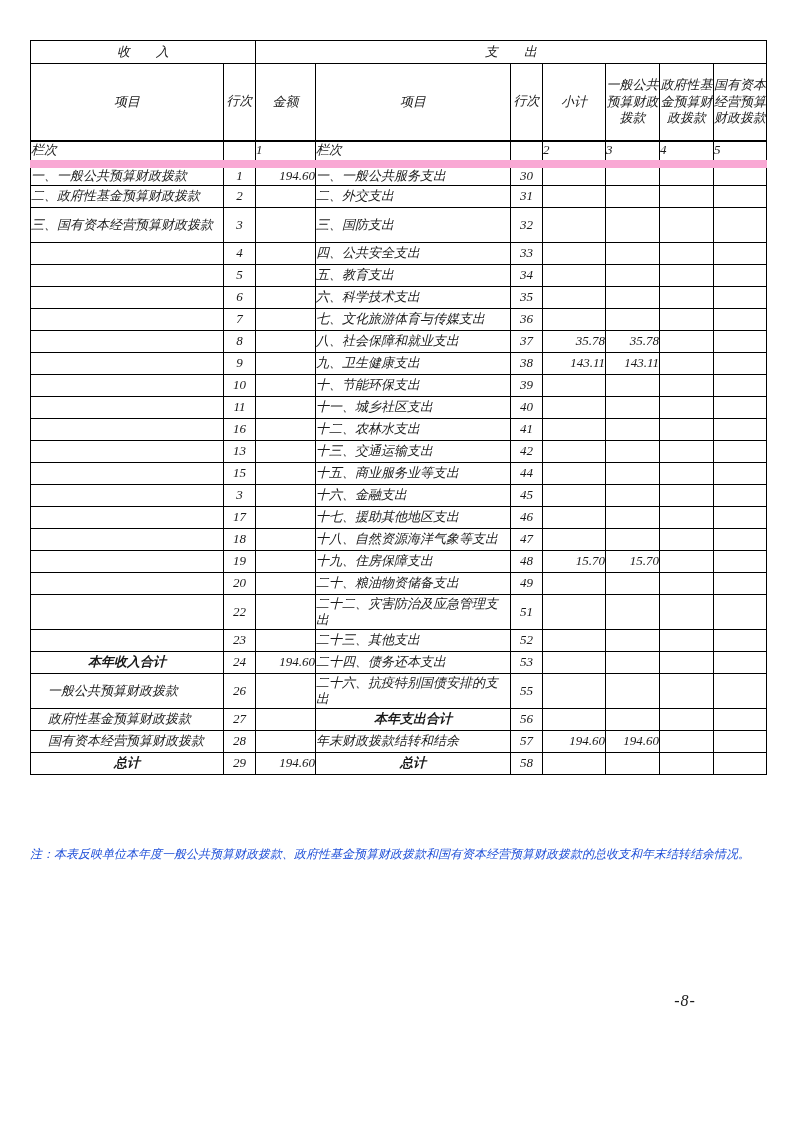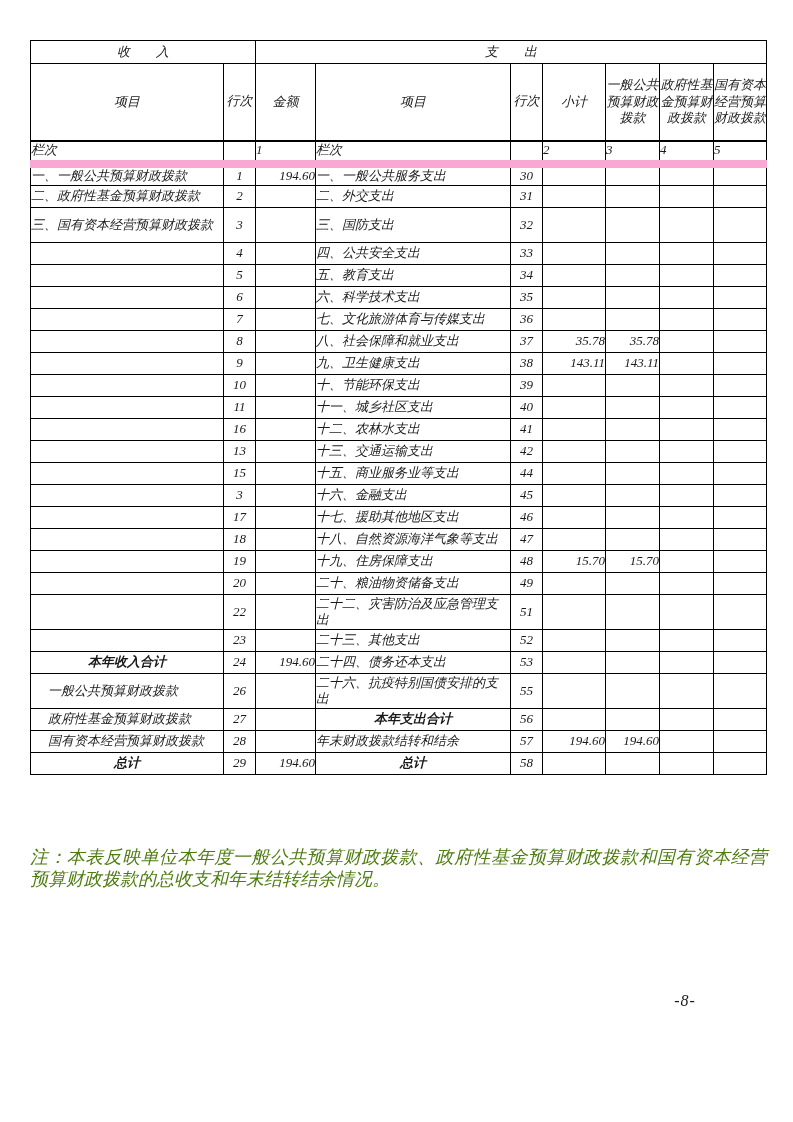--- a/index.html
+++ b/index.html
@@ -33,21 +33,21 @@
   td.item.indent{padding-left:17px;}
   td.item.total{text-align:center;font-weight:bold;padding:0;}
   td.num{text-align:right;padding-right:3px;}
   td.rowno{text-align:center;}
 
   td.vhead{text-align:center;line-height:1.3;padding:0 5px;}
   td.colhead4{font-size:13px;line-height:1.25;text-align:center;padding:0 5px;}
 
   #note{position:absolute;left:30px;top:846px;width:737px;
         font-family:"Liberation Sans","DejaVu Sans",sans-serif;
-        font-size:18px;line-height:22px;color:#4d7c0f;text-align:justify;}
+        font-size:12px;line-height:16px;color:#1d4ed8;text-align:justify;}
   #pagenum{position:absolute;left:655px;top:992px;width:60px;text-align:center;
            font-size:16px;letter-spacing:1px;}
 </style>
 </head>
 <body>
 
 <div id="page">
 
   <table class="budget">
     <colgroup>

